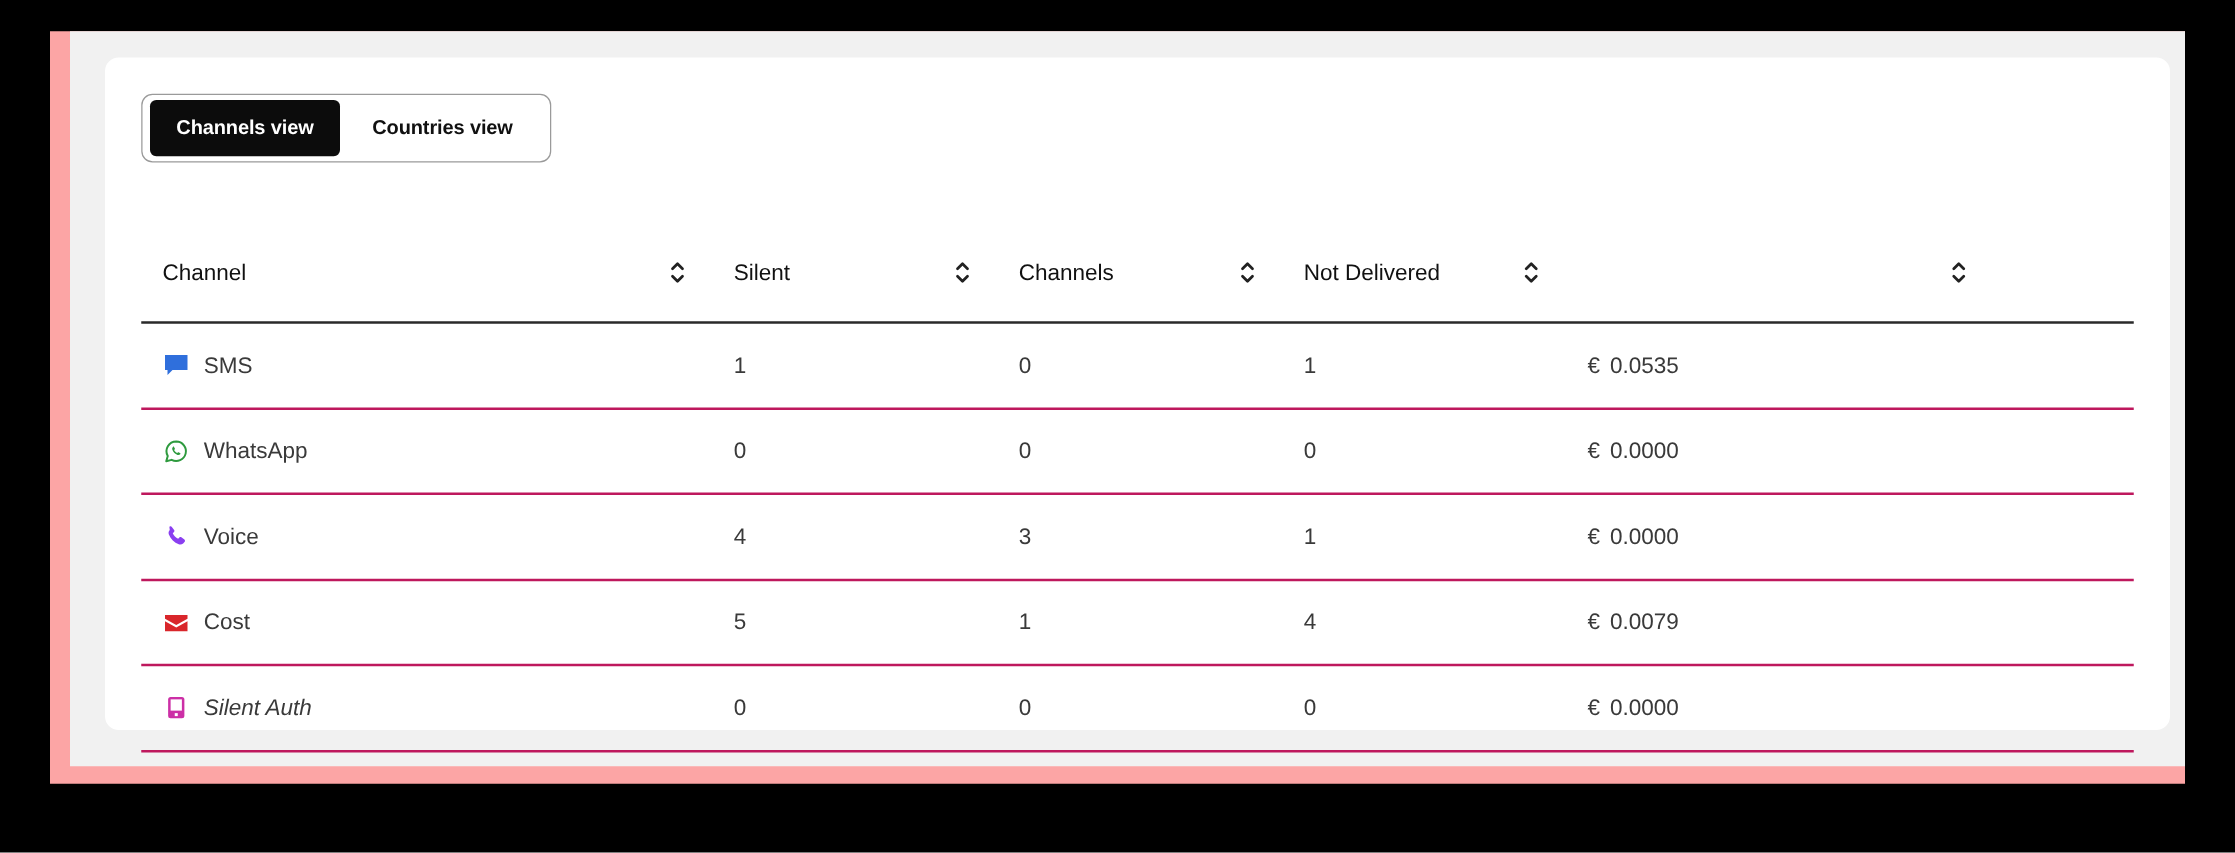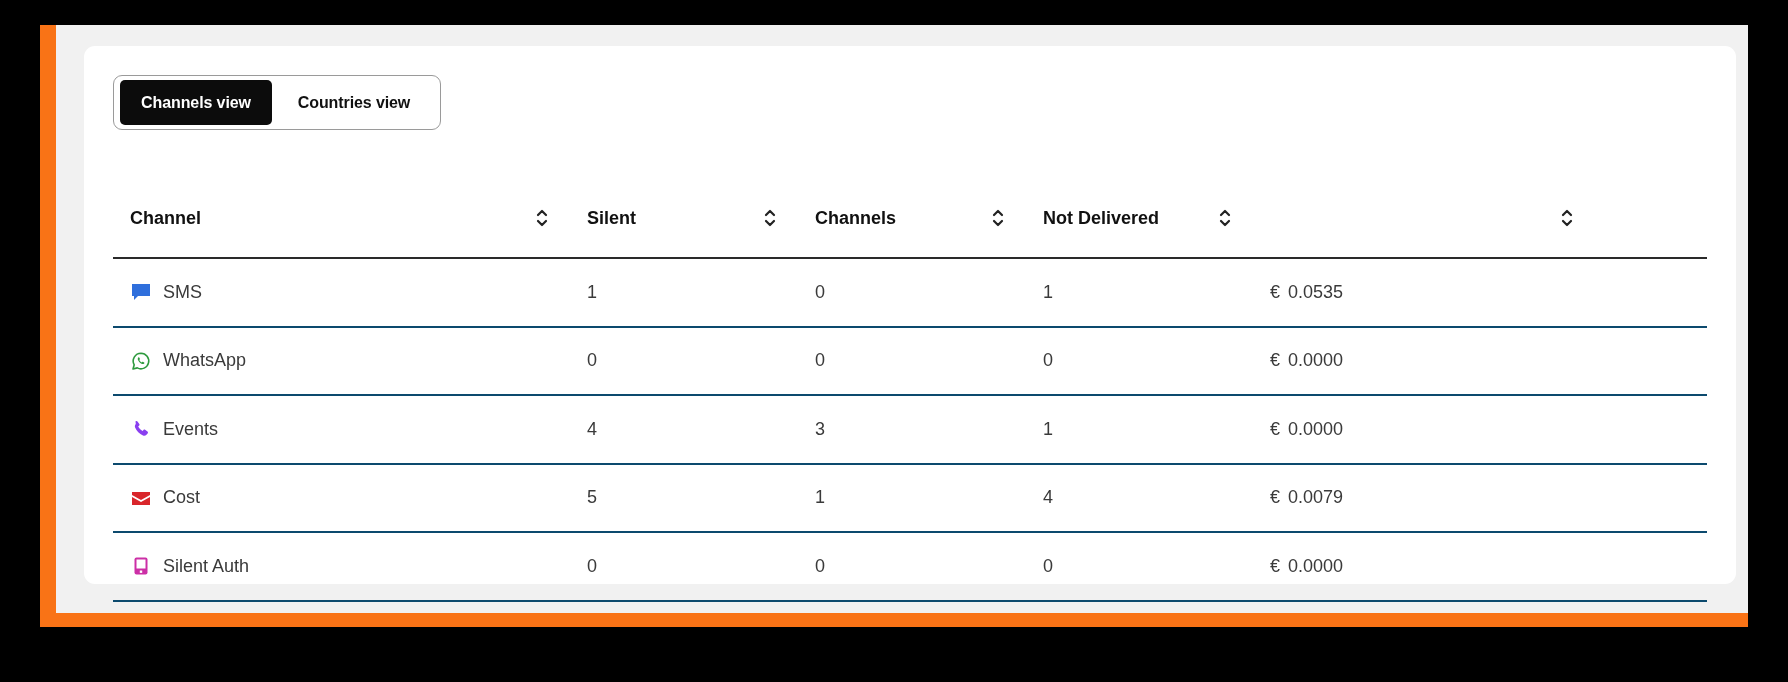--- a/index.html
+++ b/index.html
@@ -1,21 +1,21 @@
 <!DOCTYPE html>
 <html><head>
 <meta charset="utf-8">
 <style>
   html, body { margin: 0; padding: 0; }
   body {
     width: 1788px; height: 682px; background: #000; position: relative; overflow: hidden;
     font-family: "Liberation Sans", sans-serif;
   }
   .frame {
-    position: absolute; left: 40px; top: 25px; width: 1708px; height: 602px; background: #f97316;
+    position: absolute; left: 40px; top: 25px; width: 1708px; height: 602px; background: #fca5a5;
   }
   .gray {
     position: absolute; left: 16px; top: 0; width: 1692px; height: 588px; background: #f1f1f1;
   }
   .card {
     position: absolute; left: 28px; top: 21px; width: 1652px; height: 538px;
     background: #fff; border-radius: 11px;
   }
   .toggle {
     position: absolute; left: 29px; top: 29px; width: 328px; height: 55px;
@@ -30,27 +30,27 @@
   .toggle-btn.inactive { left: 160px; width: 160px; background: transparent; color: #111; }
 
   .table {
     position: absolute; left: 29px; top: 133px; width: 1594px;
   }
   .thead {
     height: 80px; border-bottom: 2px solid #2a2a2a; box-sizing: border-box; position: relative;
   }
   .th {
     position: absolute; top: 0; height: 78px; display: flex; align-items: center;
-    font-size: 18px; font-weight: bold; color: #111; box-sizing: border-box; padding-left: 17px;
+    font-size: 18px; font-weight: normal; color: #111; box-sizing: border-box; padding-left: 17px;
   }
   .sort-icon {
     position: absolute; top: 28px; width: 14px; height: 22px; cursor: pointer;
   }
   .row {
-    position: relative; height: 68.5px; border-bottom: 2px solid #0c4a6e; box-sizing: border-box;
+    position: relative; height: 68.5px; border-bottom: 2px solid #be185d; box-sizing: border-box;
   }
   .td {
     position: absolute; top: 0; height: 66px; display: flex; align-items: center;
     font-size: 18px; color: #3a3a3a; padding-left: 17px; box-sizing: border-box;
   }
   .ch-icon { width: 22px; height: 22px; margin-right: 11px; display: inline-flex; align-items: center; justify-content: center; }
   .euro { margin-right: 8px; }
 </style>
 </head>
 <body>
@@ -141,21 +141,21 @@
             </div>
         </div>
 
         <div class="row">
           <div class="td" style="left:0;">
             <span class="ch-icon">
               <svg width="20" height="20" viewBox="0 0 20 20">
                   <path d="M4.5 2.5c.6-.6 1.5-.5 2 .1l1.8 2.4c.4.5.3 1.2-.1 1.6l-1 1c.9 1.9 2.4 3.4 4.3 4.3l1-1c.4-.4 1.1-.5 1.6-.1l2.4 1.8c.6.5.7 1.4.1 2l-1.1 1.1c-.9.9-2.3 1.2-3.5.7-3.6-1.5-6.4-4.3-7.9-7.9-.5-1.2-.2-2.6.7-3.5z" fill="#8a3ff0"></path>
                 </svg>
             </span>
-            <span>Events</span>
+            <span>Voice</span>
           </div>
           <div class="td" style="left:457px;">4</div>
           <div class="td" style="left:685px;">3</div>
           <div class="td" style="left:913px;">1</div>
           <div class="td" style="left:1140px;">
               <span class="euro">€</span>
               <span>0.0000</span>
             </div>
         </div>
 
@@ -172,21 +172,21 @@
           <div class="td" style="left:457px;">5</div>
           <div class="td" style="left:685px;">1</div>
           <div class="td" style="left:913px;">4</div>
           <div class="td" style="left:1140px;">
               <span class="euro">€</span>
               <span>0.0079</span>
             </div>
         </div>
 
         <div class="row">
-          <div class="td" style="left:0;">
+          <div class="td" style="left:0;font-style:italic;">
             <span class="ch-icon">
               <svg width="20" height="20" viewBox="0 0 20 20">
                   <rect x="3.5" y="1.5" width="13" height="17" rx="2" fill="#cc2fa6"></rect>
                   <rect x="5.5" y="3.5" width="9" height="9" fill="#fff"></rect>
                   <rect x="8.8" y="14.5" width="2.4" height="2.4" fill="#fff"></rect>
                 </svg>
             </span>
             <span>Silent Auth</span>
           </div>
           <div class="td" style="left:457px;">0</div>

